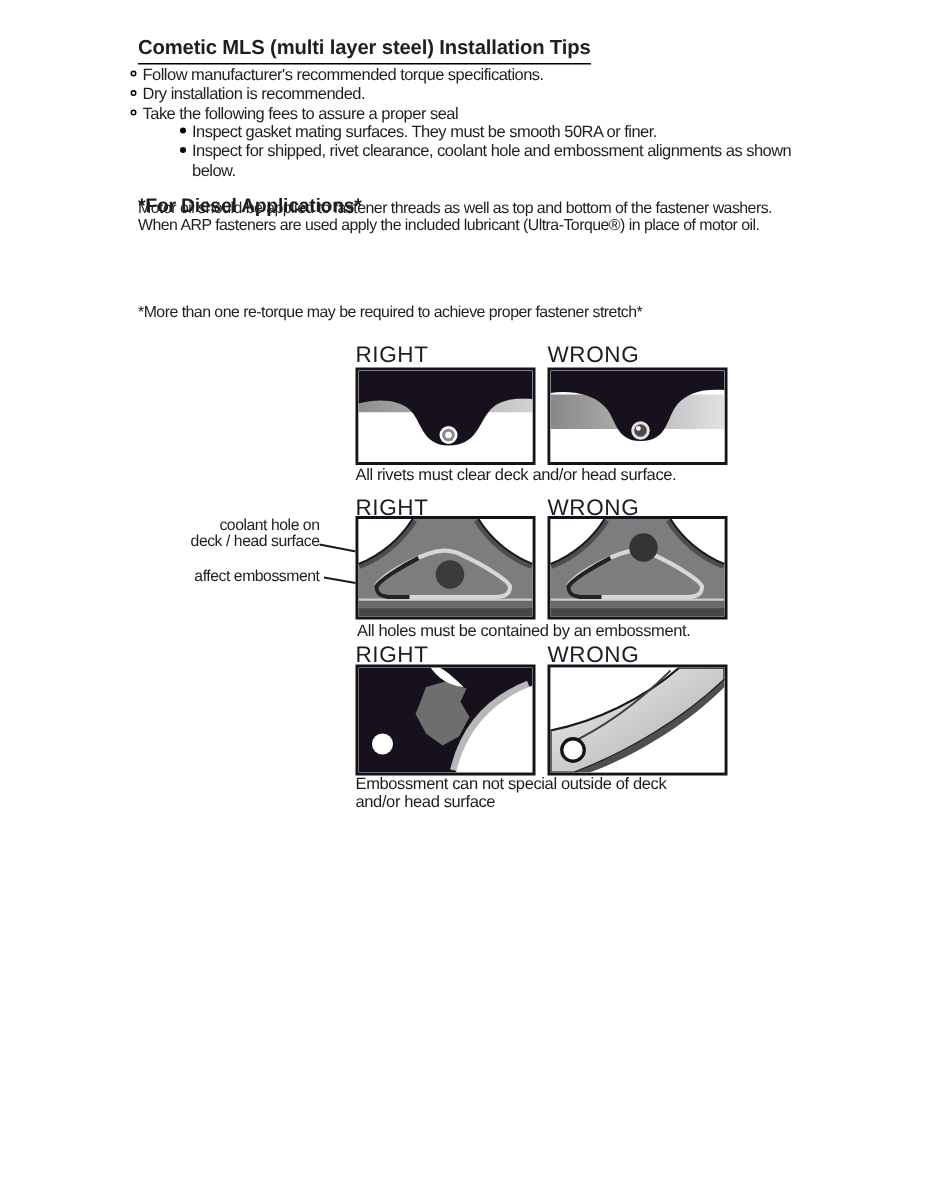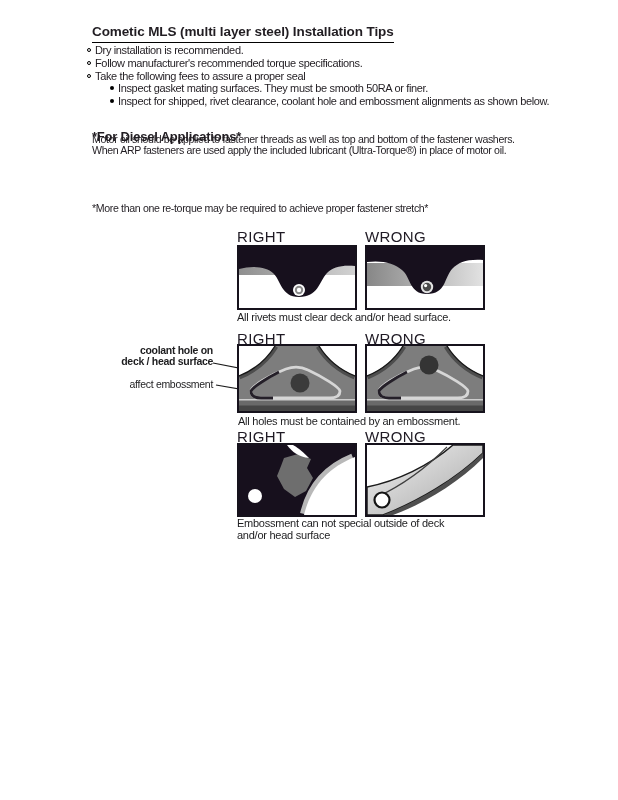--- a/index.html
+++ b/index.html
@@ -20,21 +20,21 @@
   .title{
     left:92px;top:24px;font-size:13.5px;font-weight:bold;letter-spacing:-0.1px;
     border-bottom:1.6px solid #000;padding-bottom:3px;display:inline-block;
   }
   .bullets{left:87px;top:44px;width:465px;font-size:11px;line-height:12.8px;letter-spacing:-0.35px;}
   .bullet-row{display:flex;align-items:baseline;}
   .b-open{
     width:4px;height:4px;border:1px solid #000;border-radius:50%;
     display:inline-block;flex:0 0 auto;margin-right:4px;position:relative;top:-2px;
   }
-  .sub{margin-left:23px;}
+  .sub{margin-left:33px;}
   .b-solid{
     width:4px;height:4px;background:#000;border-radius:50%;
     display:inline-block;flex:0 0 auto;margin-right:4px;position:relative;top:-2px;
   }
   .h2{left:92px;top:129px;font-size:13px;font-weight:bold;letter-spacing:-0.2px;}
   .body-p{left:92px;width:460px;font-size:10.6px;line-height:10.9px;letter-spacing:-0.35px;}
   .p1{top:134px;}
   .p2{top:164px;}
   .p3{top:203px;}
   .rw-label{font-size:15px;letter-spacing:0.4px;color:#1f1a24;width:120px;text-align:left;}
@@ -49,25 +49,25 @@
 </head>
 <body>
 
 <div class="page">
 
   <div class="abs title">Cometic MLS (multi layer steel) Installation Tips</div>
 
   <div class="abs bullets">
     <div class="bullet-row">
       <span class="b-open"></span>
-      <span>Dry installation is recommended.</span>
+      <span>Follow manufacturer's recommended torque specifications.</span>
     </div>
     <div class="bullet-row">
       <span class="b-open"></span>
-      <span>Follow manufacturer's recommended torque specifications.</span>
+      <span>Dry installation is recommended.</span>
     </div>
     <div class="bullet-row">
       <span class="b-open"></span>
       <span>Take the following fees to assure a proper seal</span>
     </div>
     <div class="bullet-row sub">
       <span class="b-solid"></span>
       <span>Inspect gasket mating surfaces.  They must be smooth 50RA or finer.</span>
     </div>
     <div class="bullet-row sub">
@@ -118,21 +118,21 @@
       <circle cx="60" cy="40" r="4.2" fill="#4a4a4a"></circle>
       <circle cx="58.6" cy="38.6" r="1.6" fill="#ffffff"></circle>
     </svg>
   </div>
 
   <div class="abs caption" style="left:237px;top:312px;">All rivets must clear deck and/or head surface.</div>
 
   <div class="abs rw-label" style="left:237px;top:330px;">RIGHT</div>
   <div class="abs rw-label" style="left:365px;top:330px;">WRONG</div>
 
-  <div class="abs side-label pre" style="left:110px;top:345px;width:103px;font-weight:bold;">coolant hole on
+  <div class="abs side-label pre" style="left:110px;top:345px;width:103px;">coolant hole on
 deck / head surface</div>
   <div class="abs side-label" style="left:110px;top:379px;width:103px;">affect embossment</div>
 
   <svg class="abs" style="left:115px;top:340px;pointer-events:none;" width="250" height="80" viewBox="0 0 250 80">
     <line x1="98" y1="23" x2="176" y2="38" stroke="#1a1a1a" stroke-width="1.2"></line>
     <line x1="101" y1="45" x2="147" y2="53" stroke="#1a1a1a" stroke-width="1.2"></line>
   </svg>
 
   <div class="abs dbox" style="left:237px;top:344px;width:120px;height:69px;">
     <svg width="116" height="65" viewBox="0 0 116 65">

